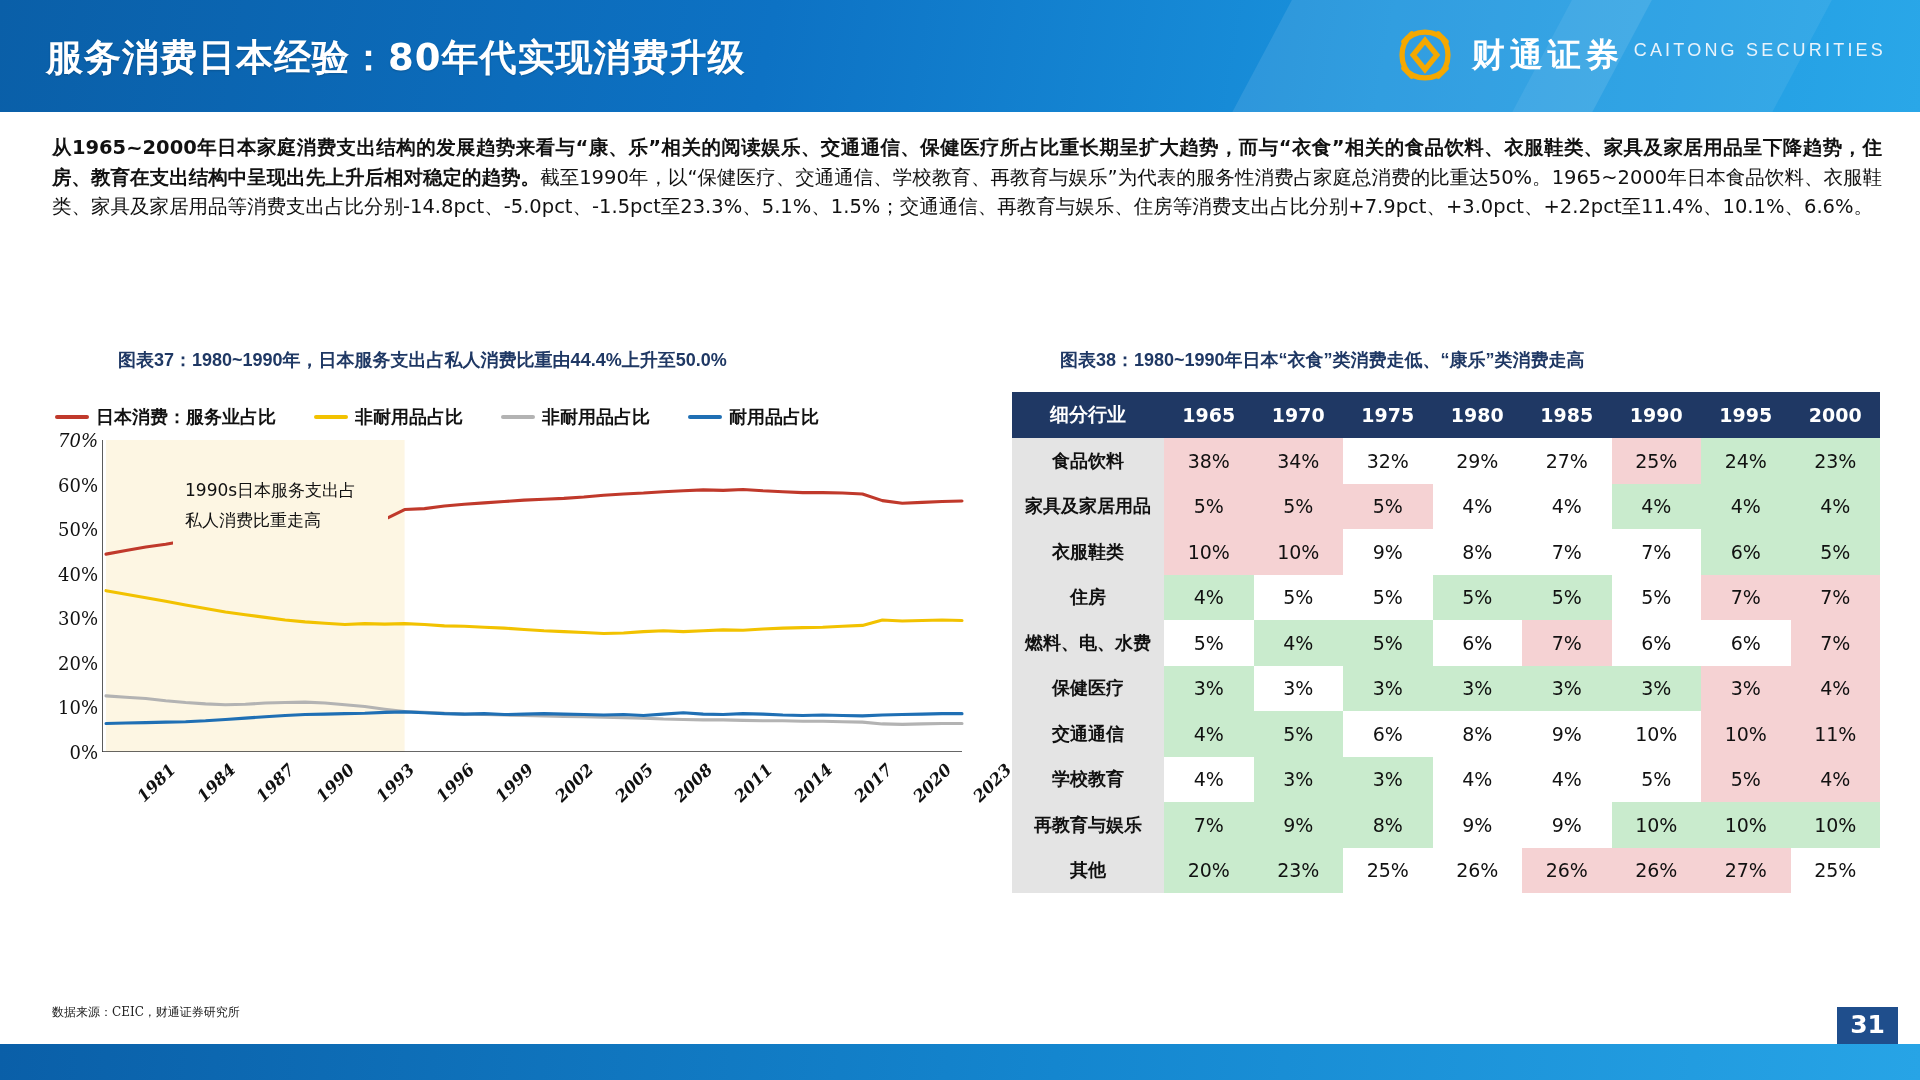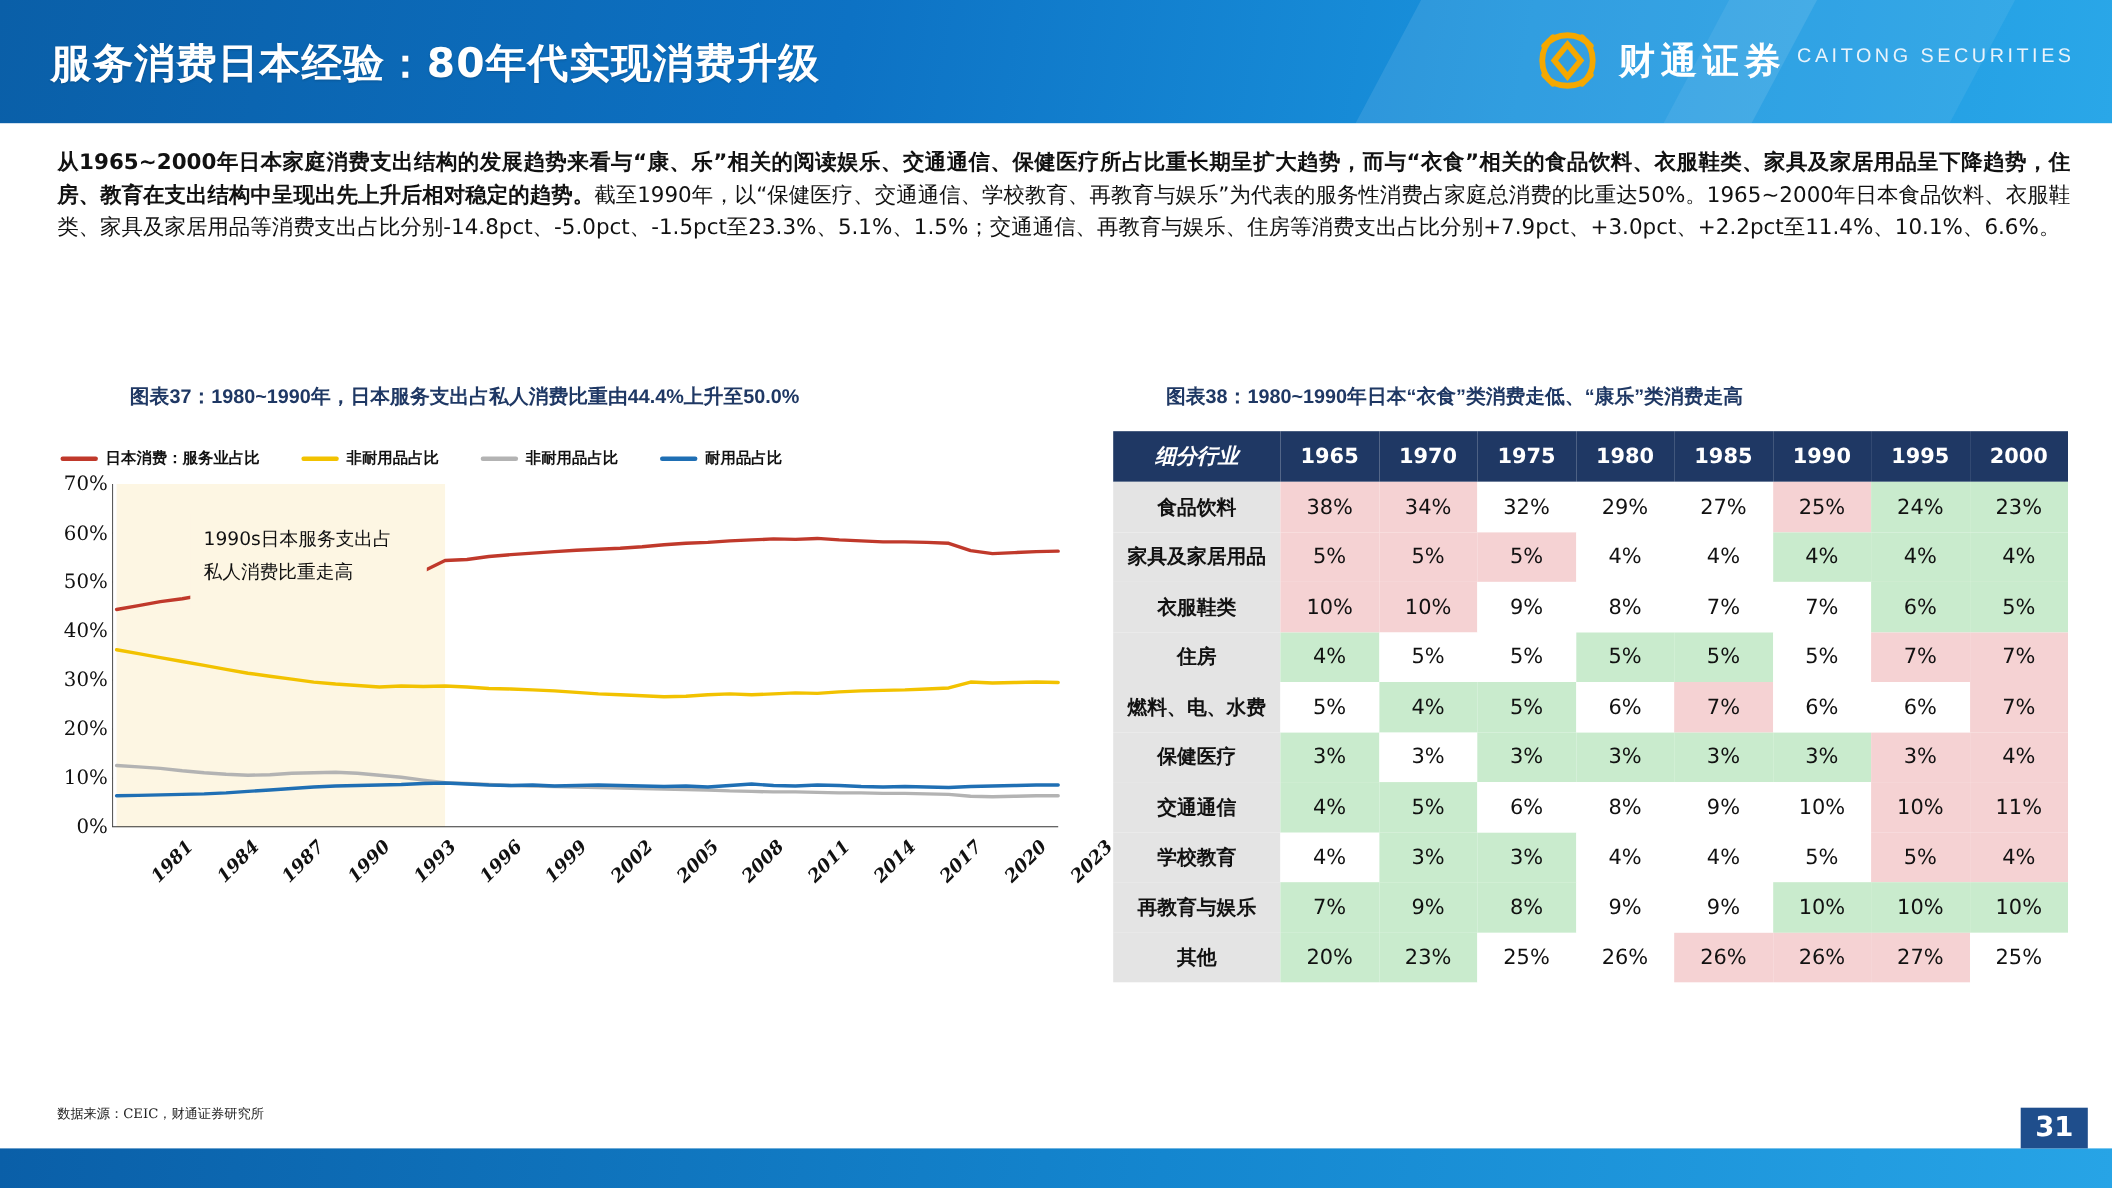--- a/index.html
+++ b/index.html
@@ -72,21 +72,21 @@
   }
   #cap-left  { left:118px; top:348px; }
   #cap-right { left:1060px; top:348px; }
 
   
   .chart-box { position:absolute; left:40px; top:400px; width:940px; height:420px; }
   .legend {
     position:absolute; left:15px; top:0; width:920px; height:34px;
     display:flex; align-items:center; gap:38px;
     font-family:Liberation Mono, monospace;
-    font-size:14px; font-weight:bold; color:#111;
+    font-size:18px; font-weight:bold; color:#111;
   }
   .legend .item { display:flex; align-items:center; gap:7px; white-space:nowrap; }
   .legend .swatch { width:34px; height:4px; border-radius:2px; display:inline-block; }
 
   .plot { position:absolute; left:0; top:40px; width:940px; height:345px; }
   .ylabels {
     position:absolute; left:0; top:0; width:62px; height:312px;
   }
   .ylabels span {
     position:absolute; right:4px;
@@ -111,21 +111,21 @@
 
   
   .tbl-wrap { position:absolute; left:1012px; top:392px; width:868px; }
   table.data { border-collapse:collapse; width:868px; table-layout:fixed; }
   table.data th {
     background:#1f3864; color:#ffffff;
     font-family:"DejaVu Sans","Liberation Sans",sans-serif;
     font-size:19px; font-weight:bold;
     height:46px; text-align:center; border:none;
   }
-  table.data th.first { width:152px;font-style:italic; }
+  table.data th.first { width:152px; }
   table.data td {
     height:45.5px; text-align:center; border:none;
     font-family:"DejaVu Sans","Liberation Sans",sans-serif;
     font-size:19px; color:#111;
   }
   table.data td.rowhead {
     background:#e4e4e4; font-weight:bold; font-size:18px; width:152px;margin-top:35px;
   }
   td.g { background:#c9ebcd; }
   td.r { background:#f5d2d3; }
@@ -199,21 +199,21 @@
     </div>
   <div class="plot">
     <div class="ylabels" id="ylabels">
         <span style="top: 312px;">0%</span>
         <span style="top: 267.429px;">10%</span>
         <span style="top: 222.857px;">20%</span>
         <span style="top: 178.286px;">30%</span>
         <span style="top: 133.714px;">40%</span>
         <span style="top: 89.1429px;">50%</span>
         <span style="top: 44.5714px;">60%</span>
-        <span style="top: 0px;">70%</span>
+        <span style="top: 0px; font-style: italic;">70%</span>
       </div>
     <svg id="chart-svg" width="880" height="312" style="position:absolute;left:62px;top:0;">
         <rect x="4" y="0" width="298.60465116279073" height="312" fill="#fdf6e3"></rect>
         <line x1="-6" y1="312" x2="0" y2="312" stroke="#333" stroke-width="1.4"></line>
         <line x1="-6" y1="267.42857142857144" x2="0" y2="267.42857142857144" stroke="#333" stroke-width="1.4"></line>
         <line x1="-6" y1="222.85714285714286" x2="0" y2="222.85714285714286" stroke="#333" stroke-width="1.4"></line>
         <line x1="-6" y1="178.2857142857143" x2="0" y2="178.2857142857143" stroke="#333" stroke-width="1.4"></line>
         <line x1="-6" y1="133.71428571428572" x2="0" y2="133.71428571428572" stroke="#333" stroke-width="1.4"></line>
         <line x1="-6" y1="89.14285714285714" x2="0" y2="89.14285714285714" stroke="#333" stroke-width="1.4"></line>
         <line x1="-6" y1="44.57142857142861" x2="0" y2="44.57142857142861" stroke="#333" stroke-width="1.4"></line>

